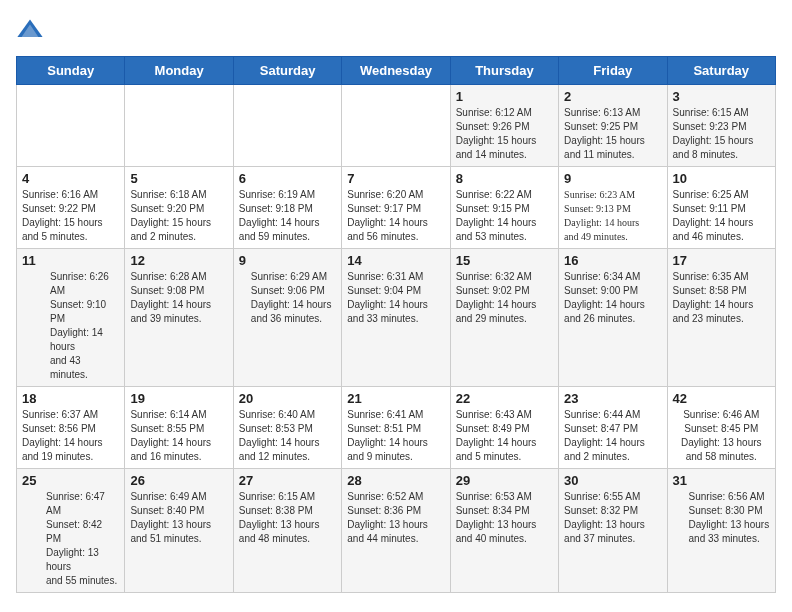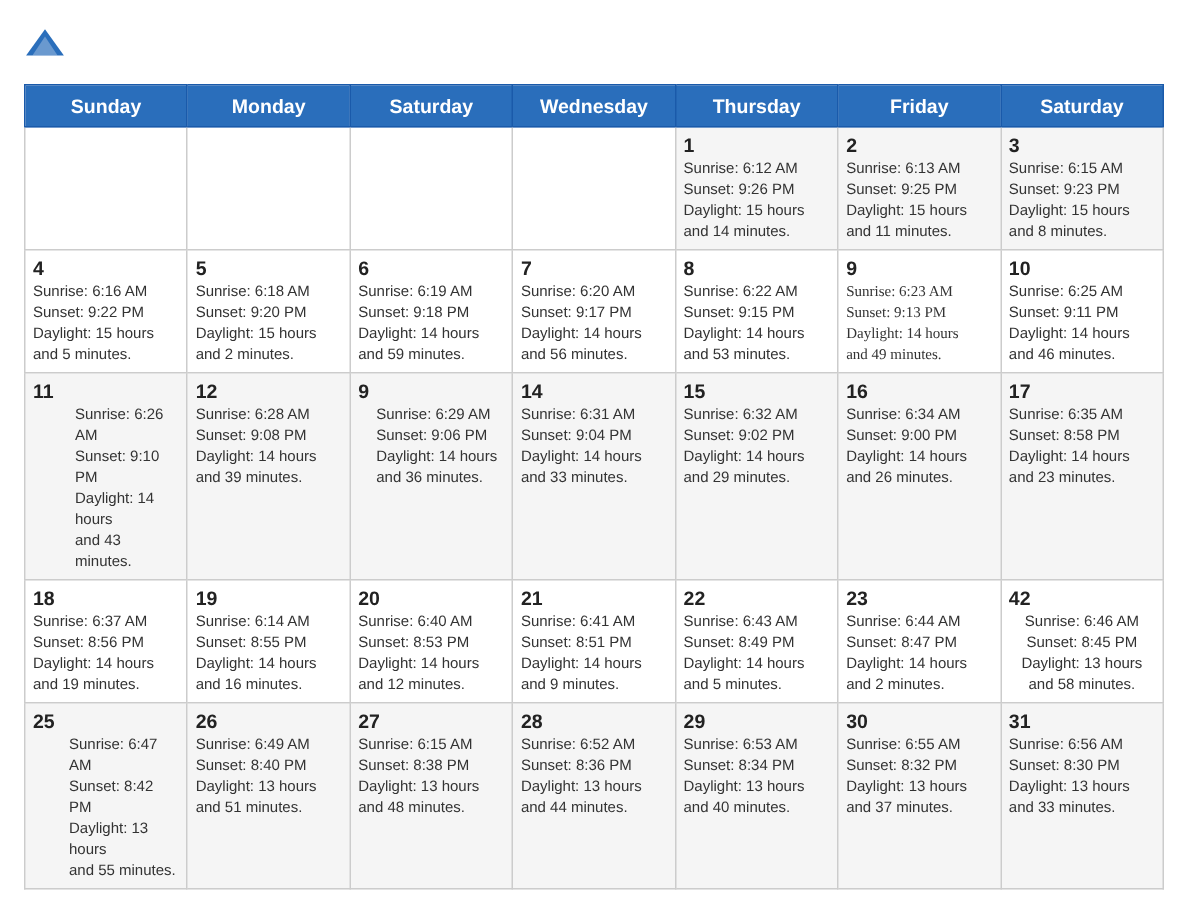--- a/index.html
+++ b/index.html
@@ -346,20 +346,20 @@
         </td>
         <td>
           <span class="day-number">30</span>
           <div class="day-info" style="white-space: pre-line;">Sunrise: 6:55 AM
 Sunset: 8:32 PM
 Daylight: 13 hours
 and 37 minutes.</div>
         </td>
         <td>
           <span class="day-number">31</span>
-          <div class="day-info" style="white-space: pre-line;">Sunrise: 6:56 AM
+          <div class="day-info" style="white-space: pre-line; margin-left: 16px;">Sunrise: 6:56 AM
 Sunset: 8:30 PM
 Daylight: 13 hours
 and 33 minutes.</div>
         </td>
       </tr>
     </tbody>
 </table>
 
 </body></html>

